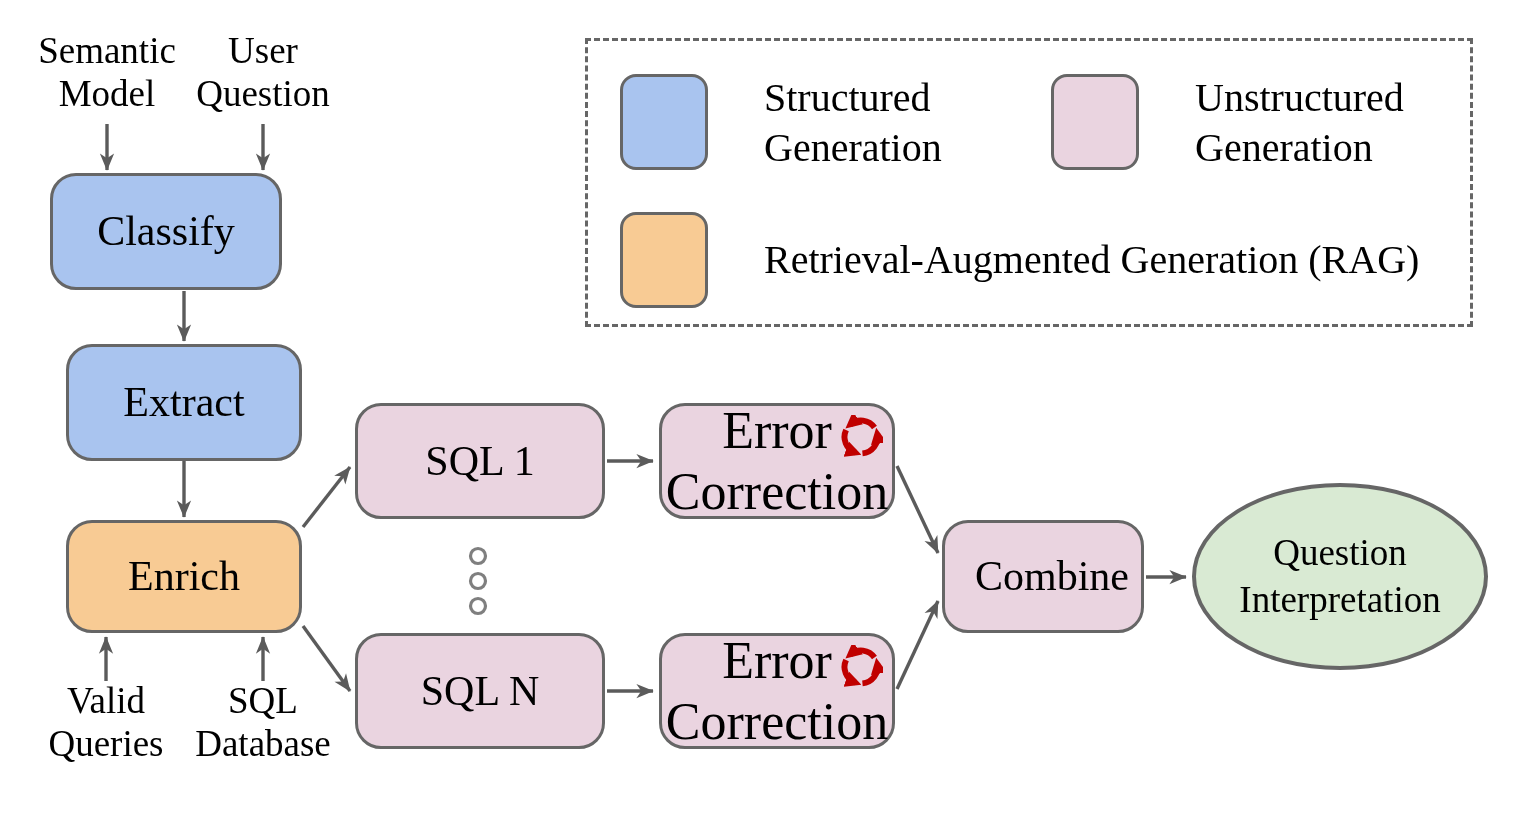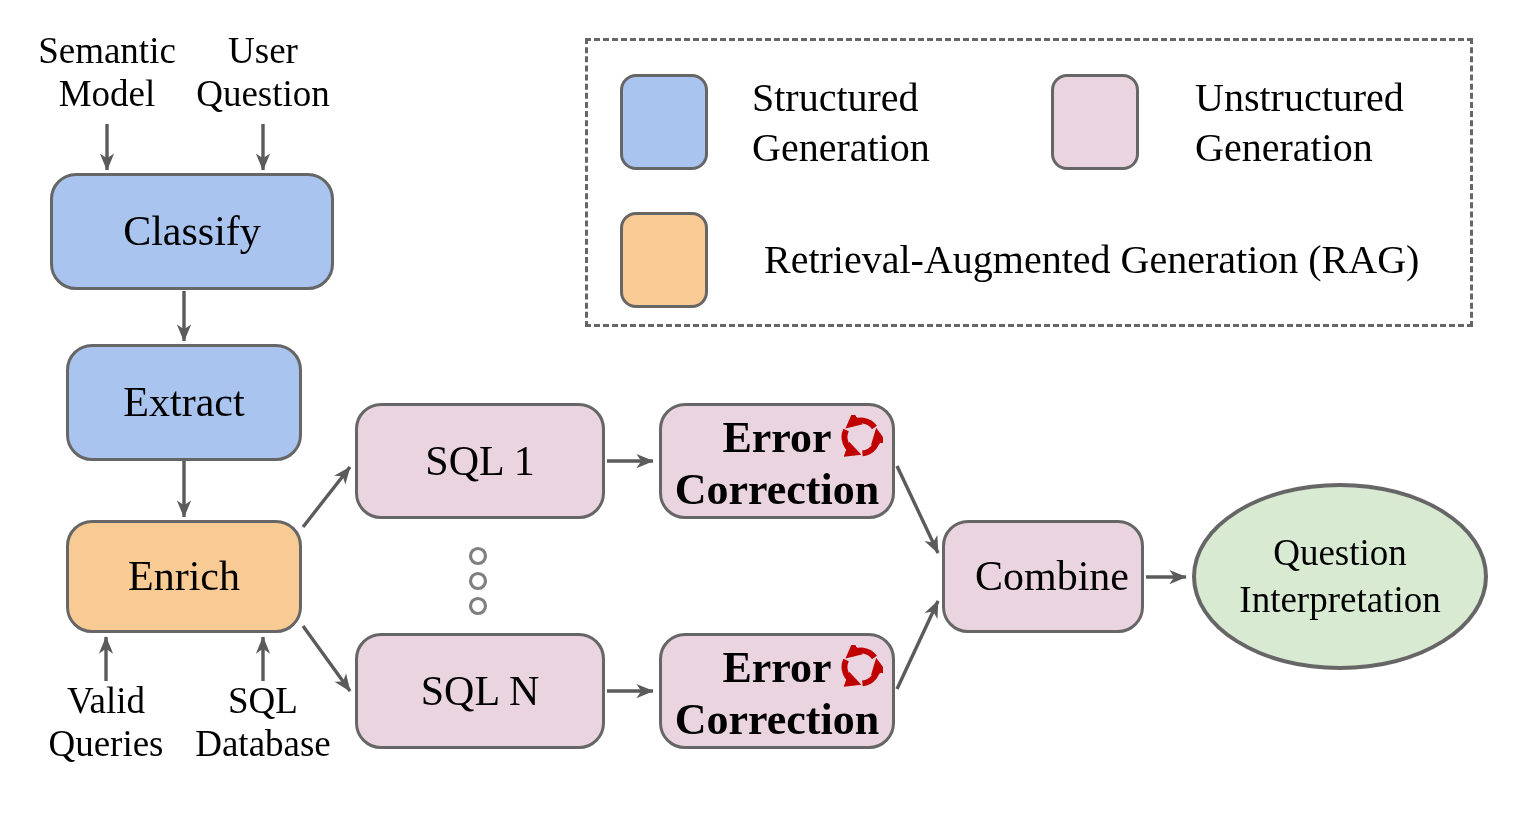--- a/index.html
+++ b/index.html
@@ -16,33 +16,33 @@
   }
   .rounded{border-radius:26px;}
   .structured{background:var(--structured,#a9c4ef);}
   .unstructured{background:var(--unstructured,#ead4e0);}
   .rag{background:var(--rag,#f8cb94);}
   .output-ellipse{
     background:var(--output,#d9ead3);border-radius:50%;
     font-size:37px;line-height:1.27;border-width:4px;
   }
   
-  .n-classify{left:50px;top:173px;width:284px;height:117px;}
+  .n-classify{left:50px;top:173px;width:232px;height:117px;}
   .n-extract{left:66px;top:344px;width:236px;height:117px;}
   .n-enrich{left:66px;top:520px;width:236px;height:113px;}
   .n-sql1{left:355px;top:403px;width:250px;height:116px;}
   .n-sqln{left:355px;top:633px;width:250px;height:116px;}
   .n-ec1{left:659px;top:403px;width:236px;height:116px;}
   .n-ec2{left:659px;top:633px;width:236px;height:116px;}
   .n-combine{left:942px;top:520px;width:202px;height:113px;padding-left:18px;}
   .n-output{left:1192px;top:483px;width:296px;height:187px;}
   
   .ec-inner{position:relative;width:100%;height:100%;
-    display:flex;flex-direction:column;align-items:center;justify-content:flex-end;
-    font-size:44px;line-height:1.18;font-weight:bold;}
+    display:flex;flex-direction:column;align-items:center;justify-content:center;
+    font-size:52px;line-height:1.18;}
   .loop-icon{position:absolute;right:9px;top:9px;}
   
   .io-label{
     position:absolute;text-align:center;font-size:37px;line-height:1.16;
   }
   .l-semantic{left:17px;top:30px;width:180px;}
   .l-user{left:173px;top:30px;width:180px;}
   .l-valid{left:16px;top:680px;width:180px;}
   .l-sqldb{left:173px;top:680px;width:180px;}
   
@@ -51,21 +51,21 @@
     box-sizing:border-box;border:3.5px dashed var(--border,#666666);
   }
   .swatch{
     position:absolute;width:88px;height:96px;box-sizing:border-box;
     border:3.5px solid var(--border,#666666);border-radius:16px;
   }
   .sw-structured{left:32px;top:33px;}
   .sw-unstructured{left:463px;top:33px;}
   .sw-rag{left:32px;top:171px;}
   .legend-label{position:absolute;font-size:40px;line-height:1.25;white-space:nowrap;}
-  .ll-structured{left:164px;top:32px;}
+  .ll-structured{left:176px;top:32px;}
   .ll-unstructured{left:607px;top:32px;}
   .ll-rag{left:176px;top:194px;}
   
   .overlay{position:absolute;left:0;top:0;width:1525px;height:813px;}
   .arrow{stroke:var(--arrow,#5b5b5b);stroke-width:3.4px;fill:none;}
   .head{fill:var(--arrow,#5b5b5b);}
   .dot{fill:#ffffff;stroke:var(--dot,#7f7f7f);stroke-width:3.2px;}
   .red-stroke{stroke:var(--error-icon,#c00000);fill:none;stroke-width:6.5px;}
   .red-head{fill:var(--error-icon,#c00000);}
 </style>

